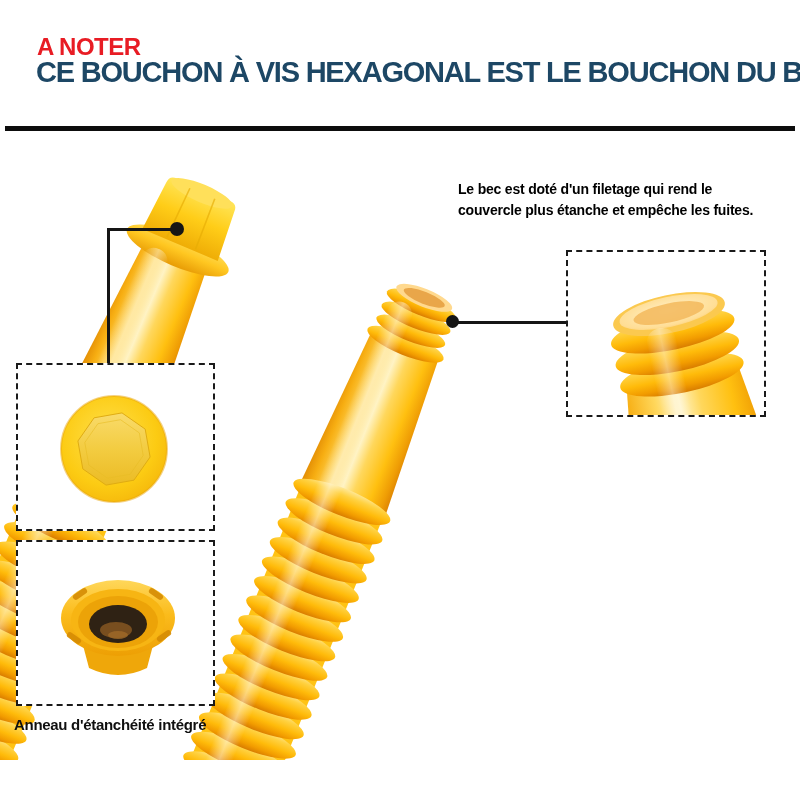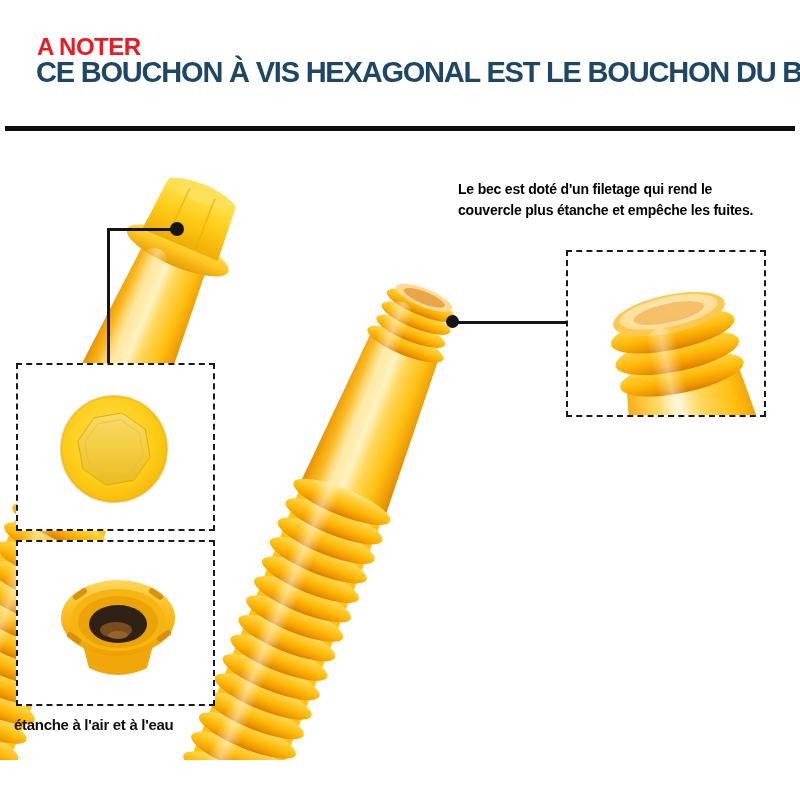--- a/index.html
+++ b/index.html
@@ -135,21 +135,21 @@
         <use href="#ribA" y="264"></use>
           <use href="#ribA" y="243"></use>
           <use href="#ribA" y="222"></use>
       </g>
       <rect x="-30" y="14" width="26" height="600" rx="13" fill="url(#sheenG)" opacity="0.55"></rect>
     </g>
   </svg>
 
   <div class="abs thread-note">Le bec est doté d'un filetage qui rend le couvercle plus étanche et empêche les fuites.</div>
   <div class="abs seal-caption">
-    <span class="caption-line">étanche à l'air et à l'eau</span>
+    <span class="caption-line">Anneau d'étanchéité intégré</span>
   </div>
 
   <div class="abs callout-line" id="callout1-v"></div>
   <div class="abs callout-line" id="callout1-h"></div>
   <div class="abs callout-dot" id="dot1"></div>
   <div class="abs callout-line" id="callout2-h"></div>
   <div class="abs callout-dot" id="dot2"></div>
 
   <div class="abs dash-box" id="box-top-left">
     <svg width="195" height="164" viewBox="0 0 195 164">

